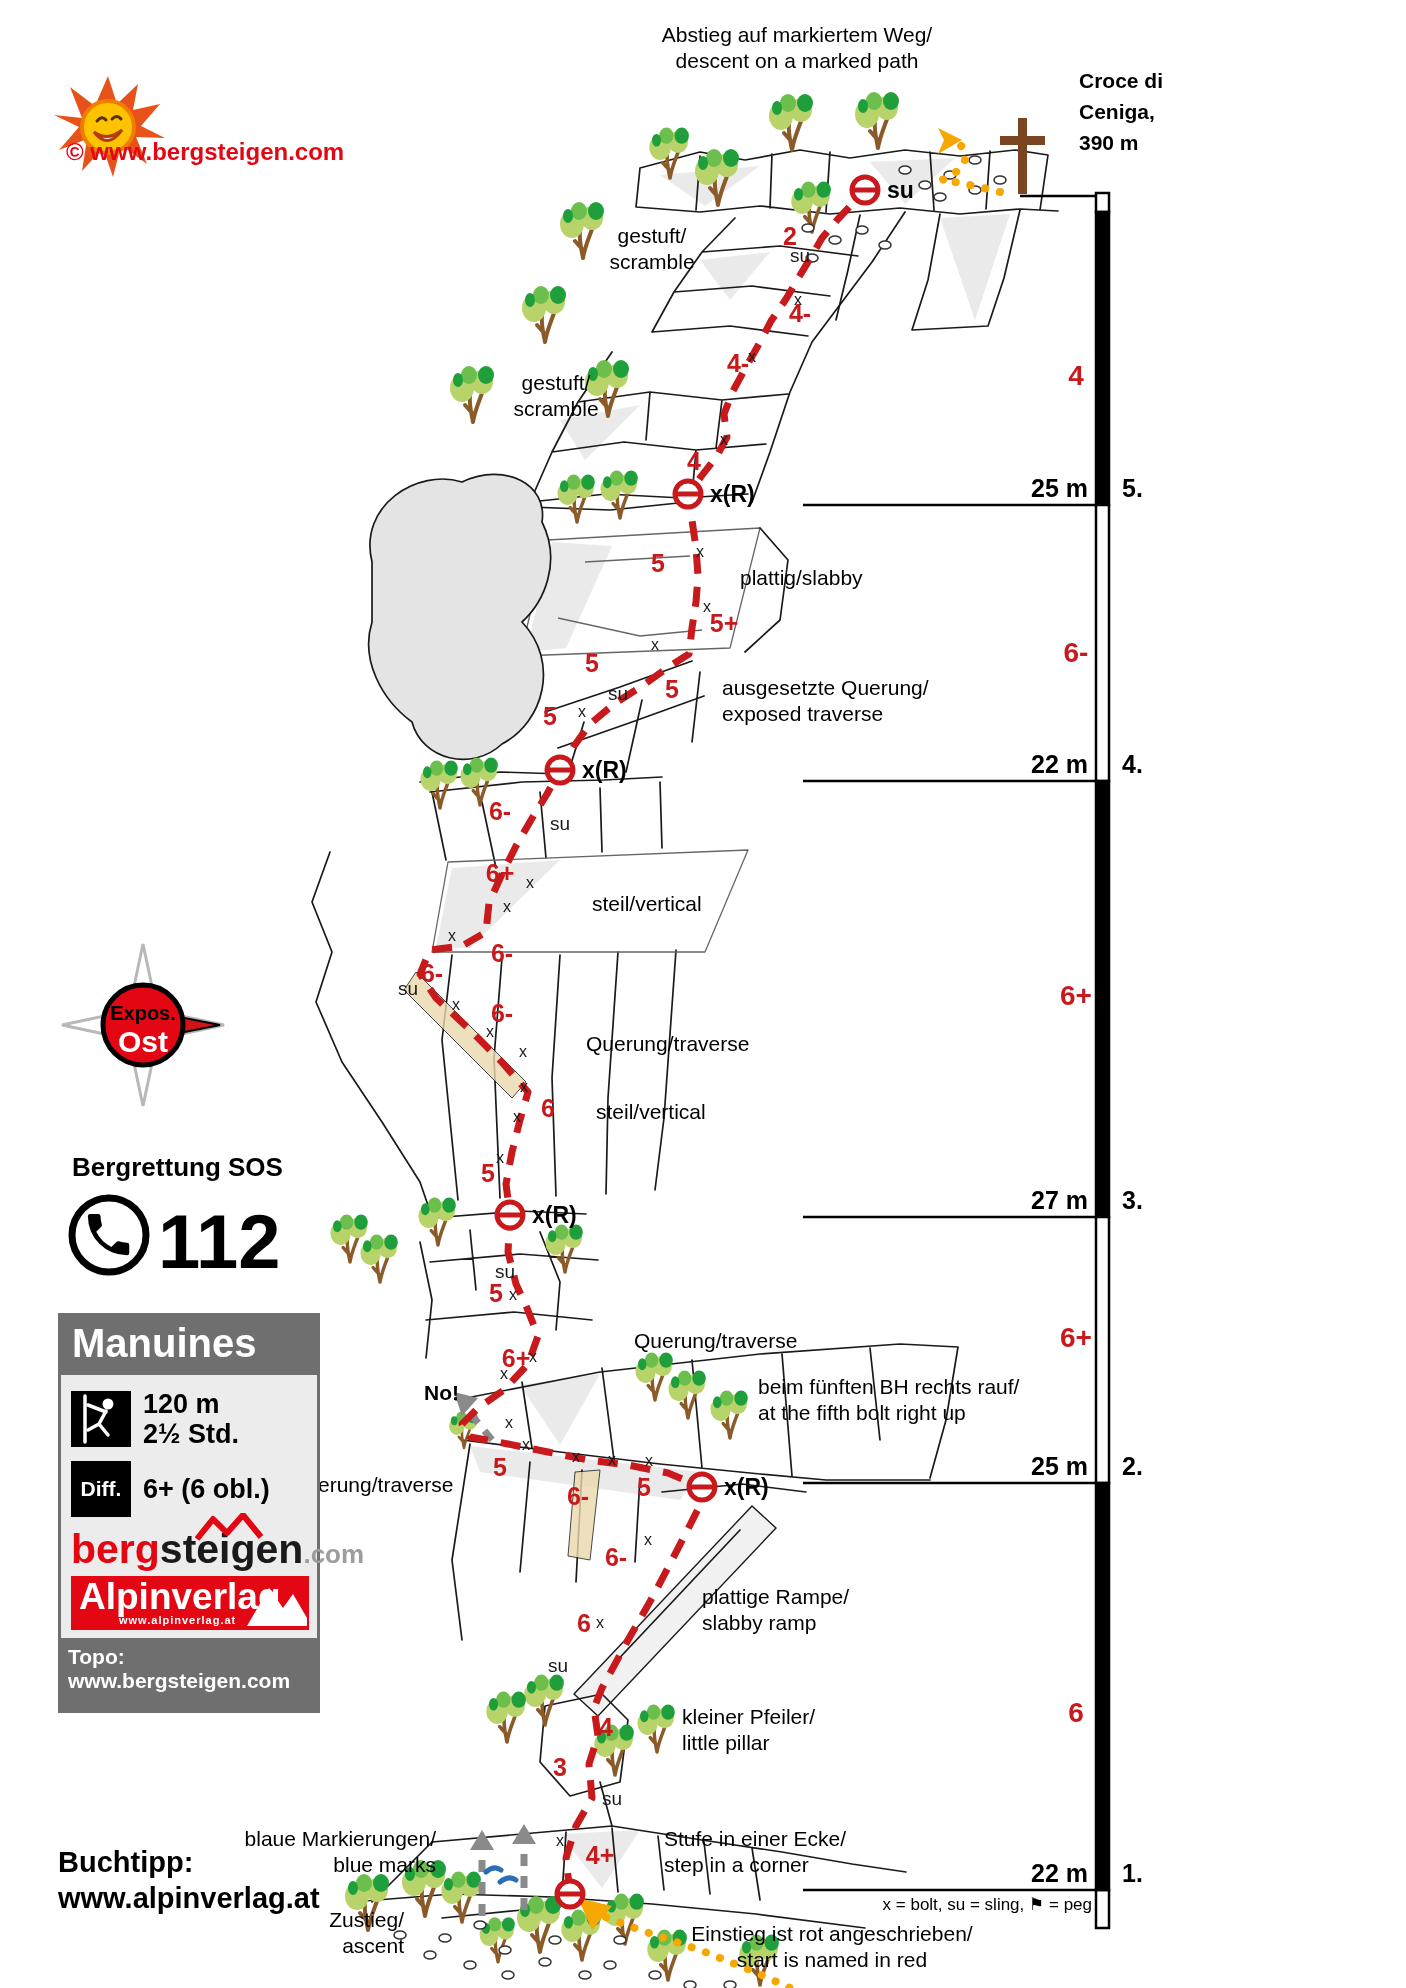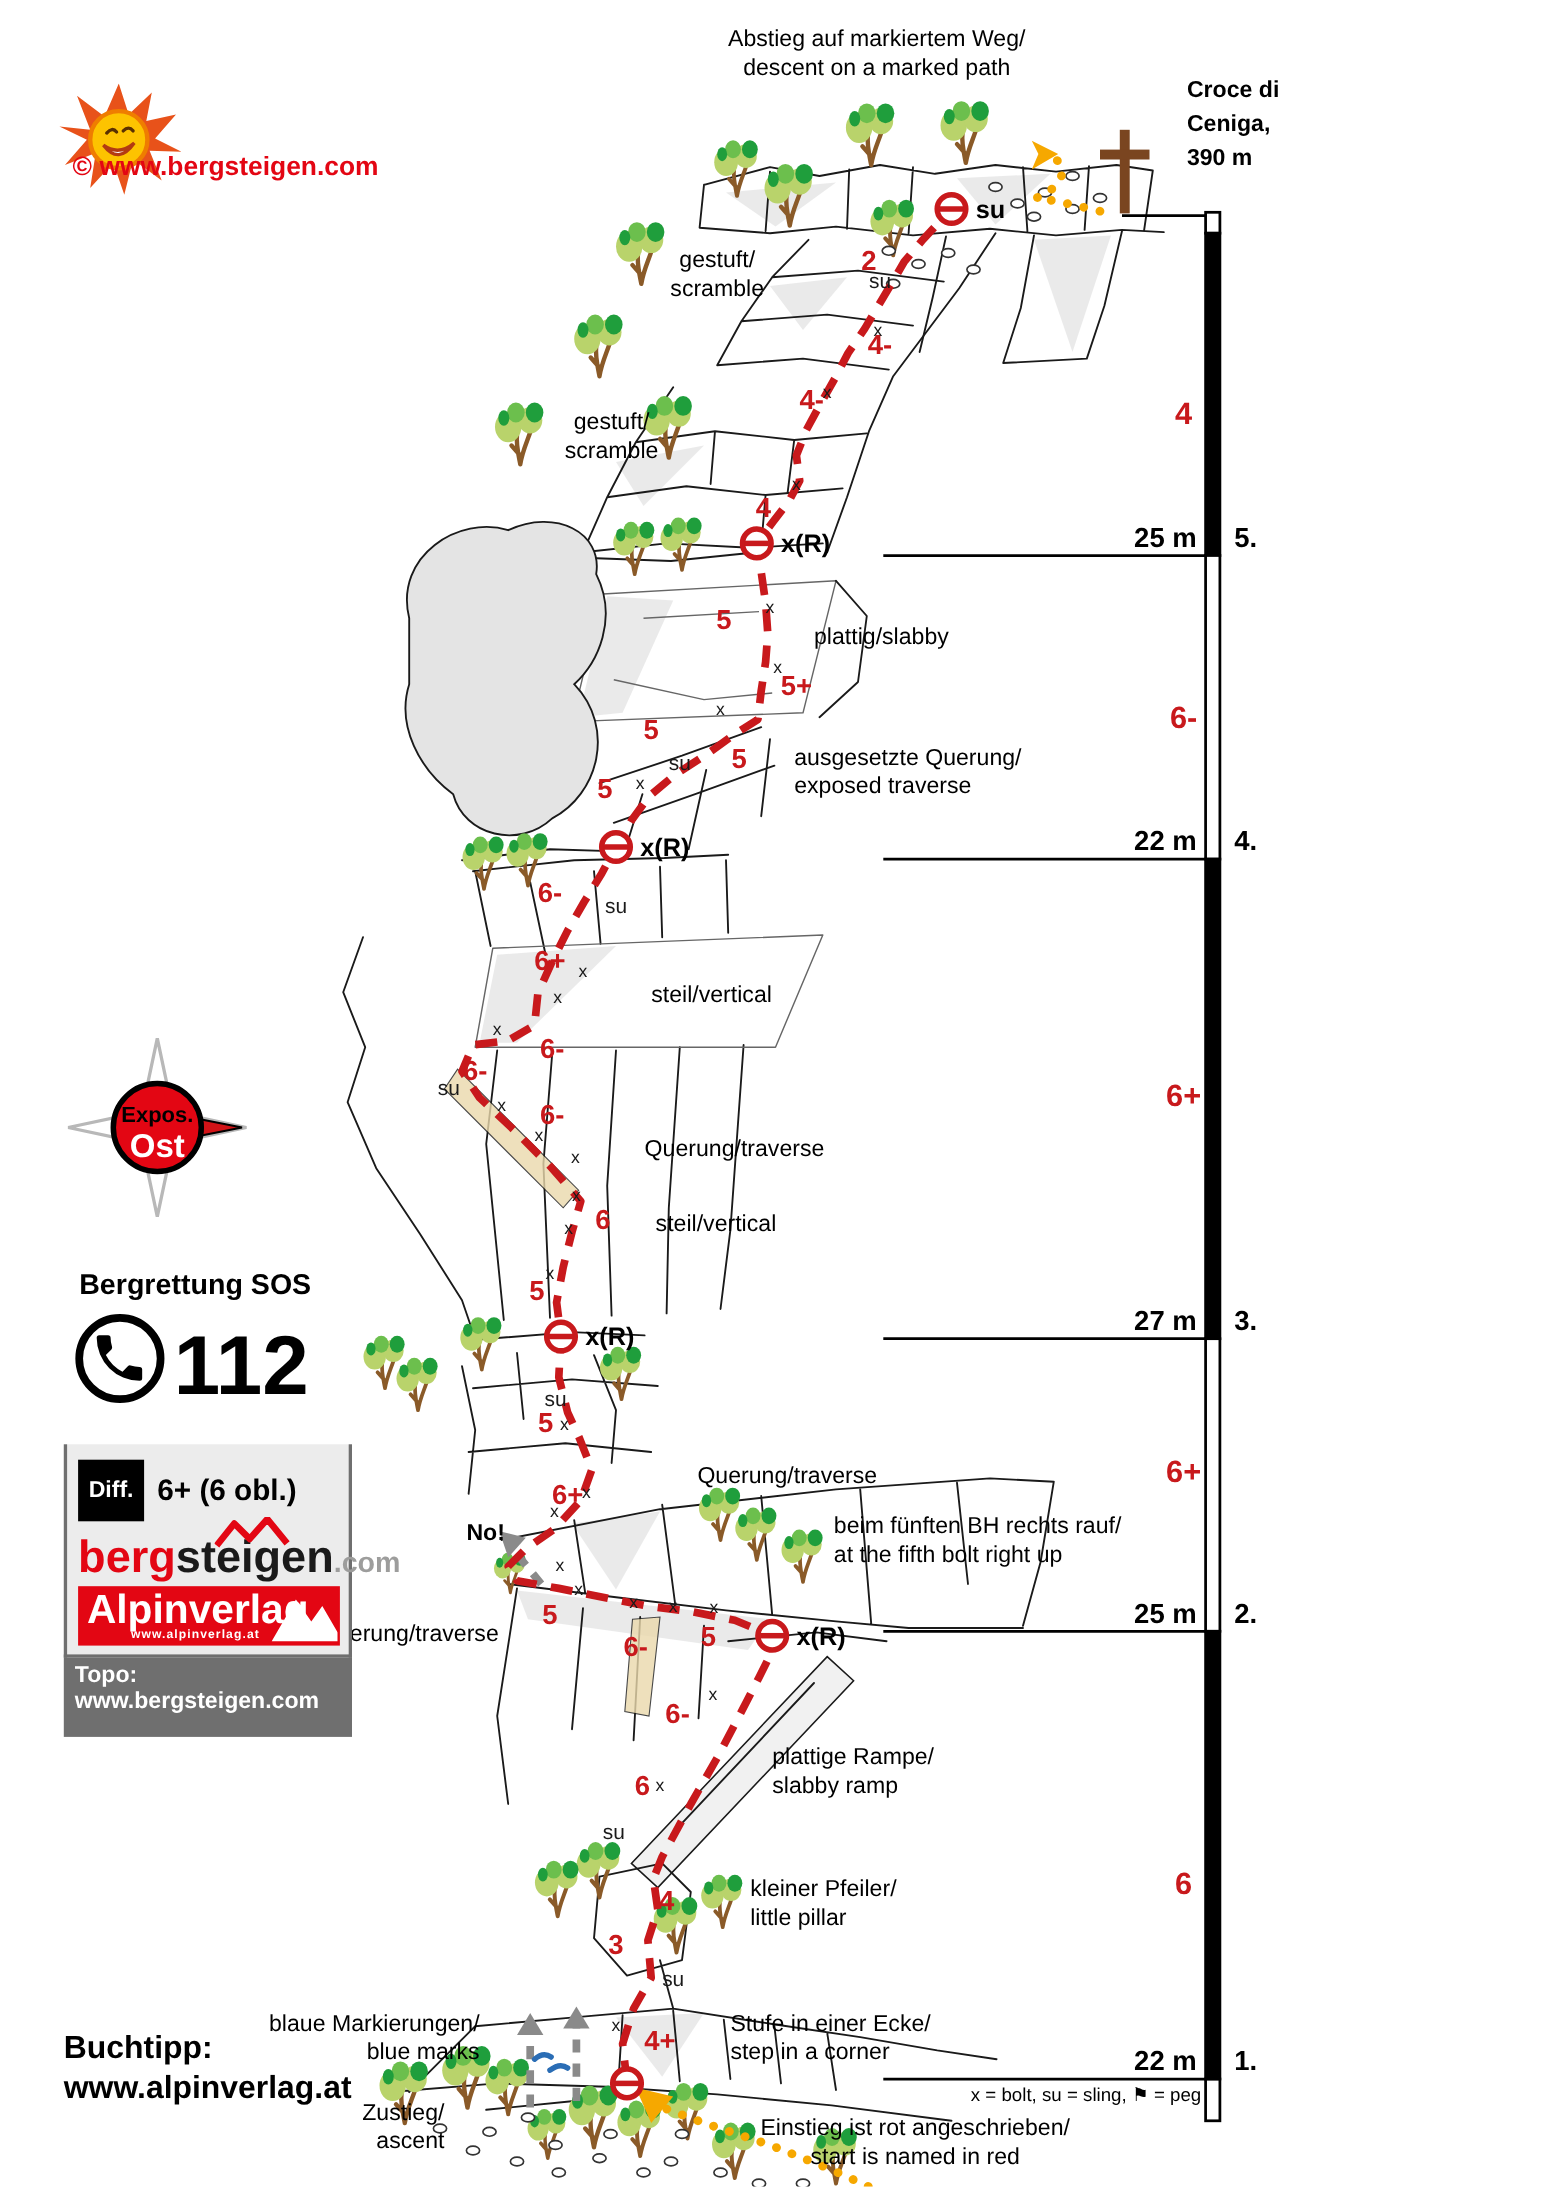--- a/index.html
+++ b/index.html
@@ -402,22 +402,38 @@
   </svg>
 
   <div class="abs" id="rescue-title">Bergrettung SOS</div>
   <svg class="abs" style="left:64px;top:1190px;" width="90" height="90">
     <circle cx="45" cy="45" r="37" fill="#fff" stroke="#000" stroke-width="7"></circle>
     <path transform="translate(17,17) scale(2.3)" fill="#000" d="M6.62,10.79a15.05,15.05 0 0,0 6.59,6.59l2.2-2.2a1,1 0 0,1 1,-0.24a11.36,11.36 0 0,0 3.57,0.57a1,1 0 0,1 1,1V20a1,1 0 0,1 -1,1A17,17 0 0,1 3,4A1,1 0 0,1 4,3H7.5a1,1 0 0,1 1,1a11.36,11.36 0 0,0 0.57,3.57a1,1 0 0,1 -0.25,1Z"></path>
   </svg>
   <div class="abs" id="rescue-number">112</div>
 
   <div class="abs" id="infobox">
+    <div class="ib-header">Manuines</div>
     <div class="ib-body">
 
+      <div class="ib-row">
+        <div class="ib-tile">
+          <svg width="56" height="56">
+            <g stroke="#fff" stroke-width="3.5" fill="none" stroke-linecap="round">
+              <line x1="12" y1="5" x2="12" y2="51"></line>
+              <path d="M33,20 L26,33 M33,21 L15,14 M26,33 L35,44 M26,33 L15,39"></path>
+            </g>
+            <circle cx="35" cy="13" r="5.5" fill="#fff"></circle>
+          </svg>
+        </div>
+        <div class="ib-text">
+          <div>120 m</div>
+          <div>2½ Std.</div>
+        </div>
+      </div>
 
       <div class="ib-row">
         <div class="ib-tile">
           <span class="diff-txt">Diff.</span>
         </div>
         <div class="ib-text">6+ (6 obl.)</div>
       </div>
 
 
 

